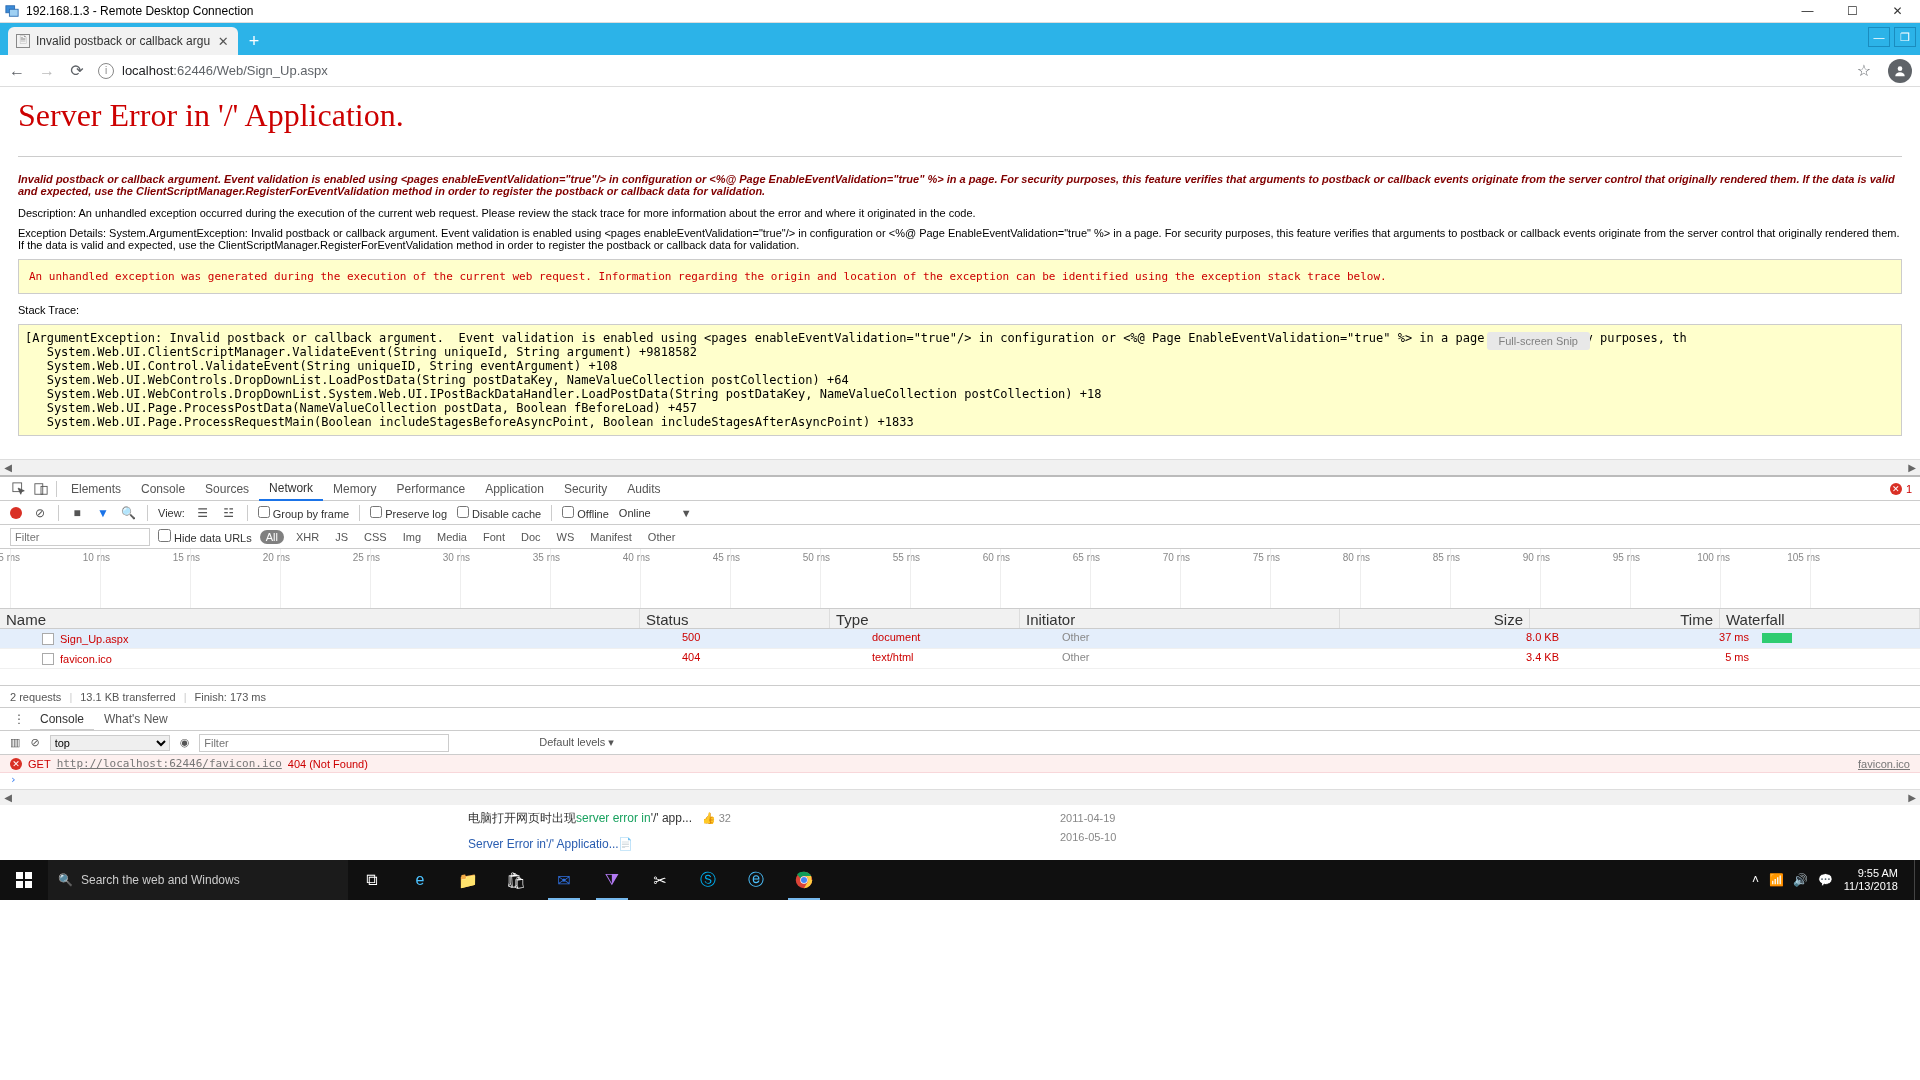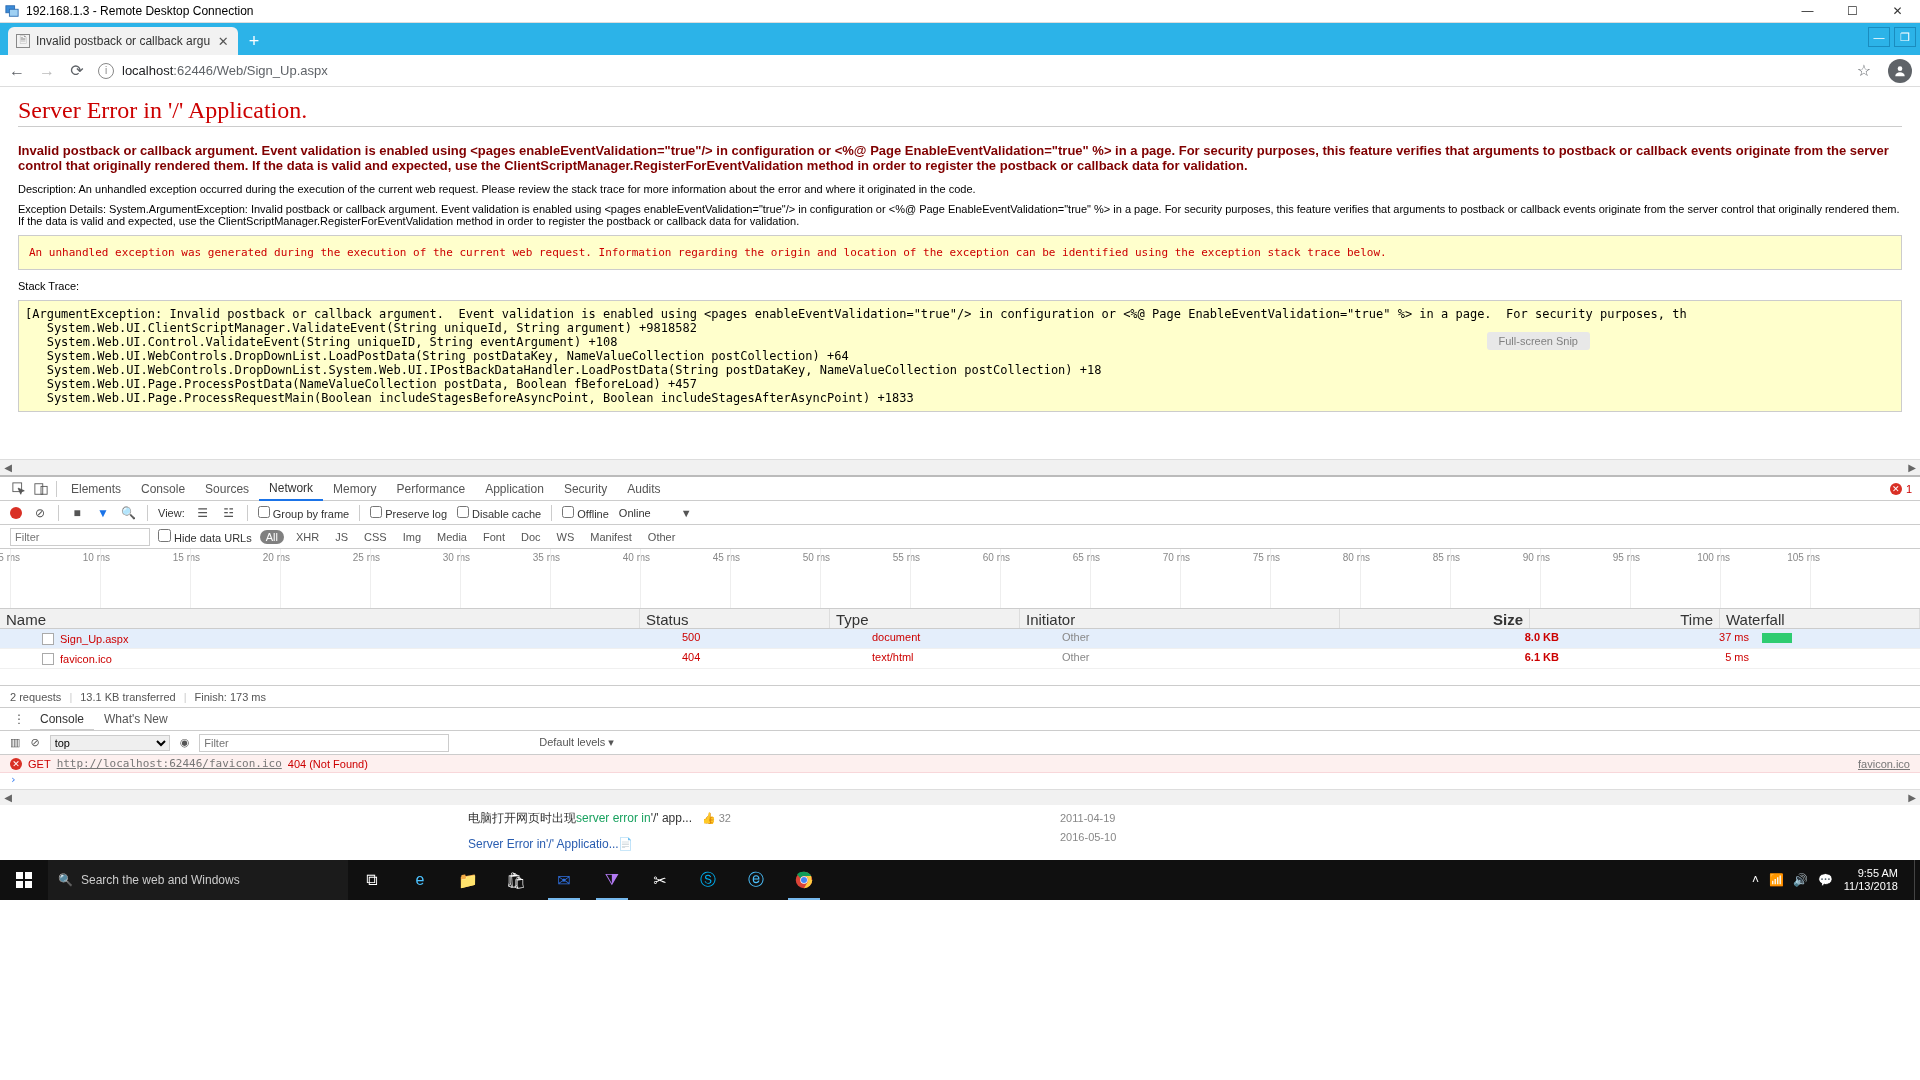--- a/index.html
+++ b/index.html
@@ -27,22 +27,22 @@
 .chrome-toolbar .navbtn.disabled { color: #bbb; }
 .chrome-toolbar .omni { flex: 1; height: 26px; display: flex; align-items: center; font-size: 13px; color: #202124; }
 .chrome-toolbar .omni .info { width: 16px; height: 16px; border: 1px solid #888; border-radius: 50%; display: flex; align-items: center; justify-content: center; font-size: 10px; margin-right: 8px; color: #888; }
 .chrome-toolbar .omni .host { color: #202124; }
 .chrome-toolbar .omni .path { color: #5f6368; }
 .chrome-toolbar .rightbtn { width: 24px; height: 24px; color: #5f6368; display: flex; align-items: center; justify-content: center; font-size: 16px; }
 .chrome-toolbar .avatar { width: 24px; height: 24px; border-radius: 50%; background: #5f6368; display:flex; align-items:center; justify-content:center; color:#fff; font-size:12px; }
 
 
 .page { height: 372px; overflow: hidden; padding: 10px 18px 0 18px; font-family: Verdana, Arial, sans-serif; }
-.page h1 { color: #c00; font-family: "Times New Roman", serif; font-size: 24px; font-weight: normal; border-bottom: 1px solid #ccc; padding-bottom: 2px; margin-bottom: 12px; }
-.page h2.err-head { color: #800000; font-weight: bold; font-size: 13px; font-family: Arial, sans-serif; margin: 16px 0 10px 0; }
+.page h1 { color: #c00; font-family: "Times New Roman", serif; font-size: 32px; font-weight: normal; border-bottom: 1px solid #ccc; padding-bottom: 22px; margin-bottom: 12px; }
+.page h2.err-head { color: #800000; font-style: italic; font-weight: bold; font-size: 11px; font-family: Arial, sans-serif; margin: 16px 0 10px 0; }
 .page .lbl { font-weight: normal; font-size: 11px; }
 .page .desc-line { font-size: 11px; margin-bottom: 8px; }
 .page .source-box { background: #ffffcc; border: 1px solid #ccc; padding: 10px; font-family: Consolas, monospace; font-size: 11px; color: #c00; margin: 4px 0 10px 0; }
 .page .stack-box { background: #ffffcc; border: 1px solid #ccc; padding: 6px; font-family: Consolas, monospace; font-size: 12px; color: #000; white-space: pre; overflow: hidden; }
 .page .pill { position: absolute; right: 330px; top: 245px; background: #e8e8e8; border-radius: 3px; padding: 3px 12px; font-size: 11px; color: #808080; }
 
 
 .hbar-page { height: 16px; background: #f1f1f1; border-top: 1px solid #ddd; display: flex; align-items: center; }
 .hbar-page .arrow { width: 16px; height: 16px; display: flex; align-items: center; justify-content: center; font-size: 10px; color: #666; }
 .hbar-page .track { flex: 1; height: 16px; position: relative; }
@@ -71,21 +71,21 @@
 .dt-timeline { height: 60px; border-bottom: 1px solid #ccc; position: relative; font-size: 10px; color: #888; background: #fff; }
 .dt-timeline .tick { position: absolute; top: 3px; width: 90px; text-align: right; }
 .dt-timeline .vline { position: absolute; top: 0; bottom: 0; width: 1px; background: #eee; }
 
 .dt-nethead { height: 20px; background: #f1f1f1; border-bottom: 1px solid #ccc; display: flex; font-size: 15px; color: #333; }
 .dt-nethead > div { border-right: 1px solid #ddd; padding: 2px 6px; }
 .col-name { width: 640px; }
 .col-status { width: 190px; }
 .col-type { width: 190px; }
 .col-init { width: 320px; }
-.col-size { width: 190px; text-align: right; font-weight: bold; }
+.col-size { width: 190px; text-align: right; }
 .col-time { width: 190px; text-align: right; }
 .col-wf { flex: 1; }
 
 .dt-netrow { height: 20px; display: flex; font-size: 11px; border-bottom: 1px solid #f0f0f0; padding-left: 36px; }
 .dt-netrow > div { padding: 2px 6px; border-right: 1px solid transparent; }
 .dt-netrow.sel { background: #e4eefb; }
 .dt-netrow .name { color: #c00; display: flex; align-items: center; gap: 6px; }
 .dt-netrow.sel .name, .dt-netrow .name.redish { color: #c00; }
 .dt-netrow .fileicon { width: 12px; height: 12px; border: 1px solid #aaa; background: #fff; }
 .dt-netrow .red { color: #c00; }
@@ -364,21 +364,21 @@
         <div class="col-wf"><span class="bar" style="width:30px"></span></div>
       </div>
       <div class="dt-netrow">
         <div class="col-name name">
           <span class="fileicon"></span>
           <span>favicon.ico</span>
         </div>
         <div class="col-status red">404</div>
         <div class="col-type red">text/html</div>
         <div class="col-init gray">Other</div>
-        <div class="col-size red">6.1 KB</div>
+        <div class="col-size red">3.4 KB</div>
         <div class="col-time red">5 ms</div>
         <div class="col-wf"><span class="bar" style="width:0px"></span></div>
       </div>
     </div>
   <div class="dt-blank-rows"></div>
 
   <div class="dt-summary">
     <span>2 requests</span>
     <span class="pipe">|</span>
     <span>13.1 KB transferred</span>

